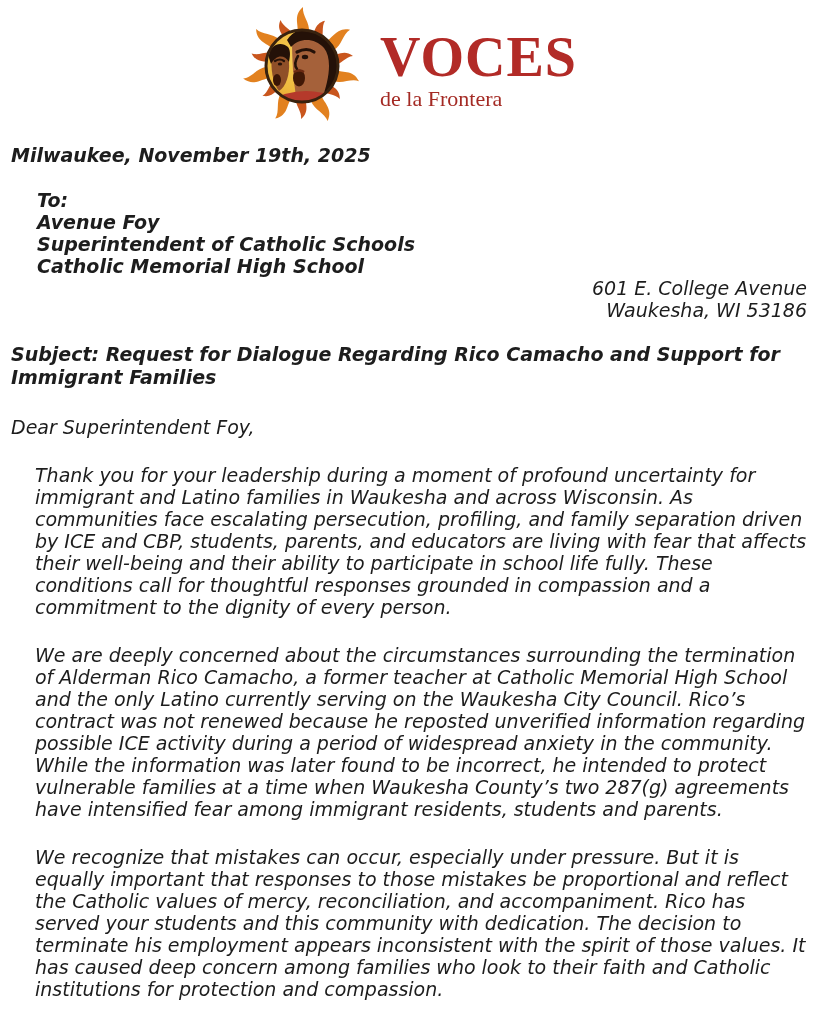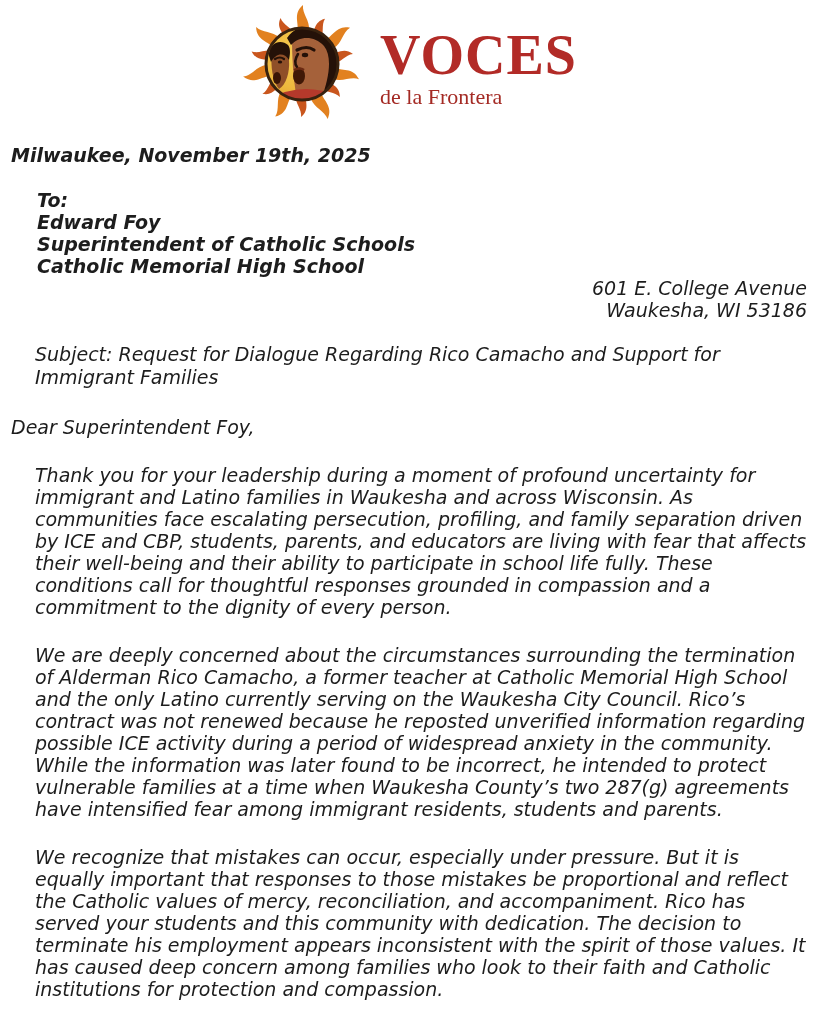--- a/index.html
+++ b/index.html
@@ -9,22 +9,22 @@
     width: 819px;
     height: 1023px;
     background: #ffffff;
     overflow: hidden;
     font-family: "DejaVu Sans", "Liberation Sans", sans-serif;
     color: #1d1d1d;
   }
   .letterhead {
     display: flex;
     justify-content: center;
-    align-items: flex-start;
-    padding-top: 4px;
+    align-items: flex-end;
+    padding-top: 12px;
     height: 126px;
   }
   .logo-lockup { display: flex; align-items: center; }
   .sun-logo { width: 120px; height: 120px; flex: 0 0 auto; }
   .wordmark { margin-left: 18px; padding-top: 6px; }
   .org-name {
     font-family: "Liberation Serif", "DejaVu Serif", serif;
     font-weight: bold;
     font-size: 56px;
     line-height: 1;
@@ -47,24 +47,23 @@
   .dateline {
     margin-top: 18px;
     font-weight: bold;
     font-size: 19px;
   }
   .recipient { margin-top: 23px; margin-left: 26px; }
   .recipient .bold-line { font-weight: bold; }
   .recipient .reg-line { font-weight: normal; text-align: right; }
   .subject {
     margin-top: 22px;
-    font-weight: normal;
+    font-weight: bold;
     line-height: 23px;
     max-width: 800px;
-    margin-left: 24px;
   }
   .salutation { margin-top: 27px; }
   .body-paragraph {
     margin-top: 26px;
     max-width: 803px;
     margin-left: 24px;
   }
 </style>
 </head>
 <body>
@@ -136,21 +135,21 @@
       </div>
     </div>
   </div>
 
   <div class="content">
 
     <div class="dateline">Milwaukee, November 19th, 2025</div>
 
     <div class="recipient">
       <div class="bold-line">To:</div>
-      <div class="bold-line">Edward Foy</div>
+      <div class="bold-line">Avenue Foy</div>
       <div class="bold-line">Superintendent of Catholic Schools</div>
       <div class="bold-line">Catholic Memorial High School</div>
       <div class="reg-line">601 E. College Avenue</div>
       <div class="reg-line">Waukesha, WI 53186</div>
     </div>
 
     <div class="subject">Subject: Request for Dialogue Regarding Rico Camacho and Support for Immigrant Families</div>
 
     <div class="salutation">Dear Superintendent Foy,</div>
 

